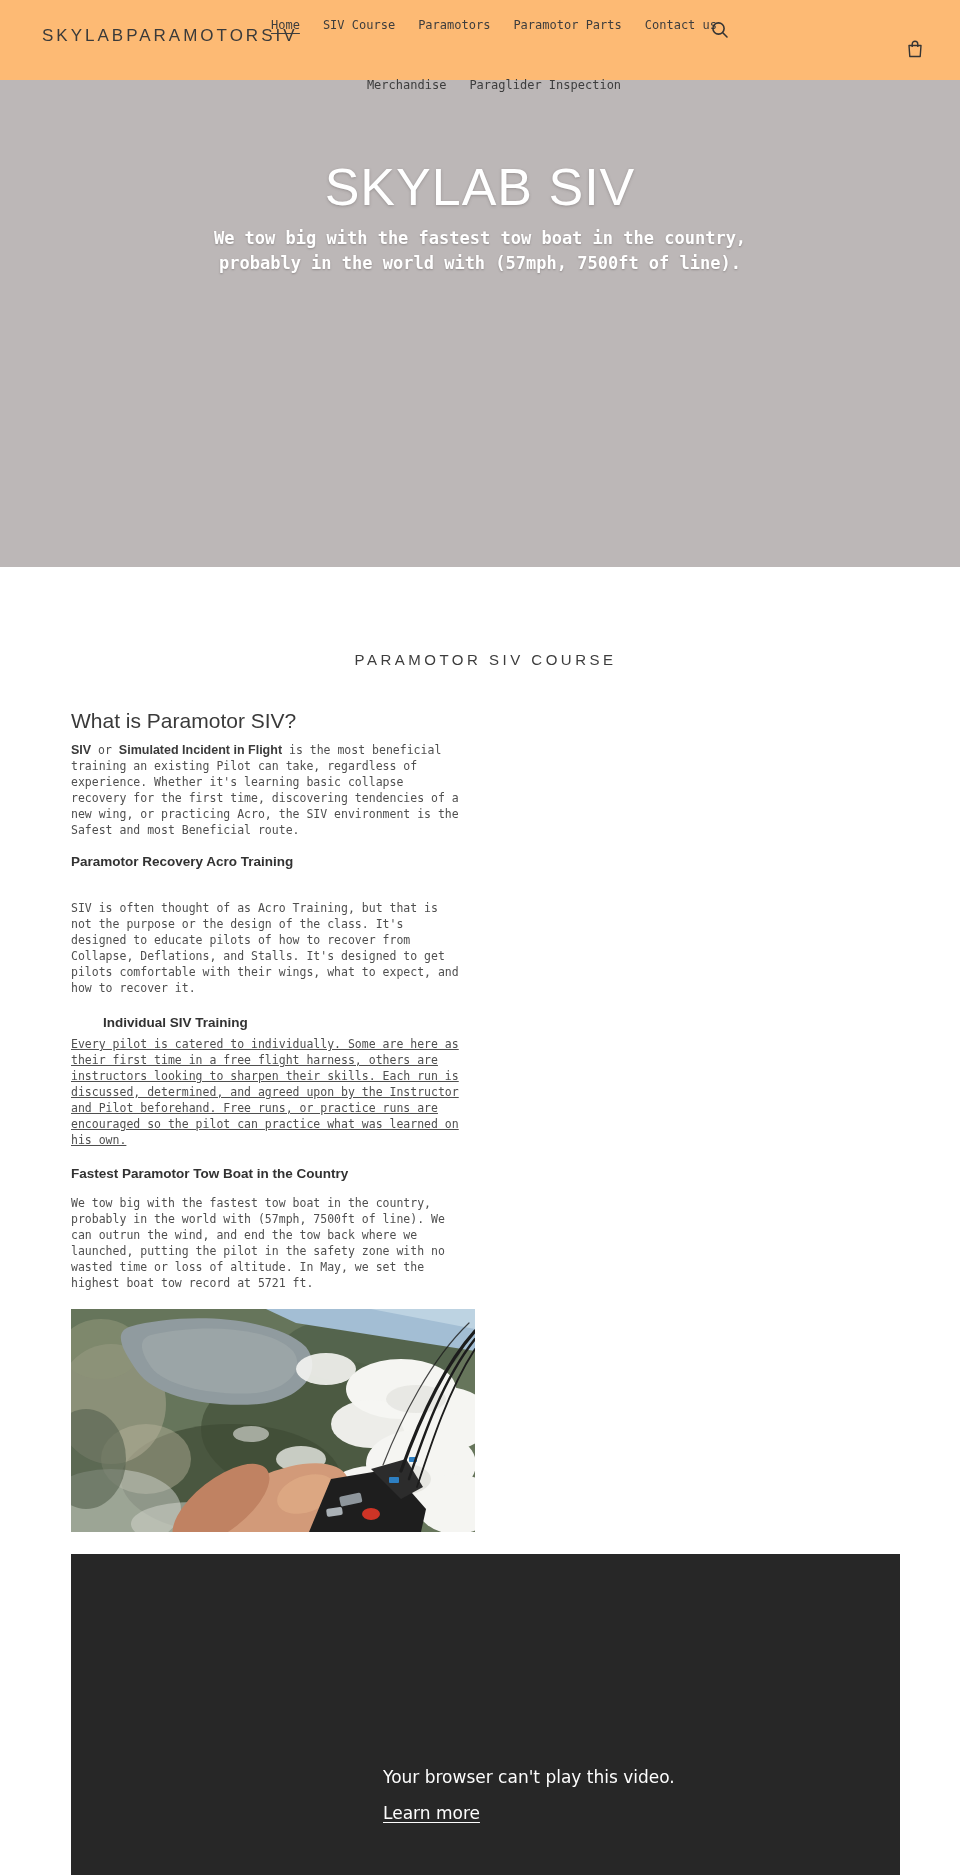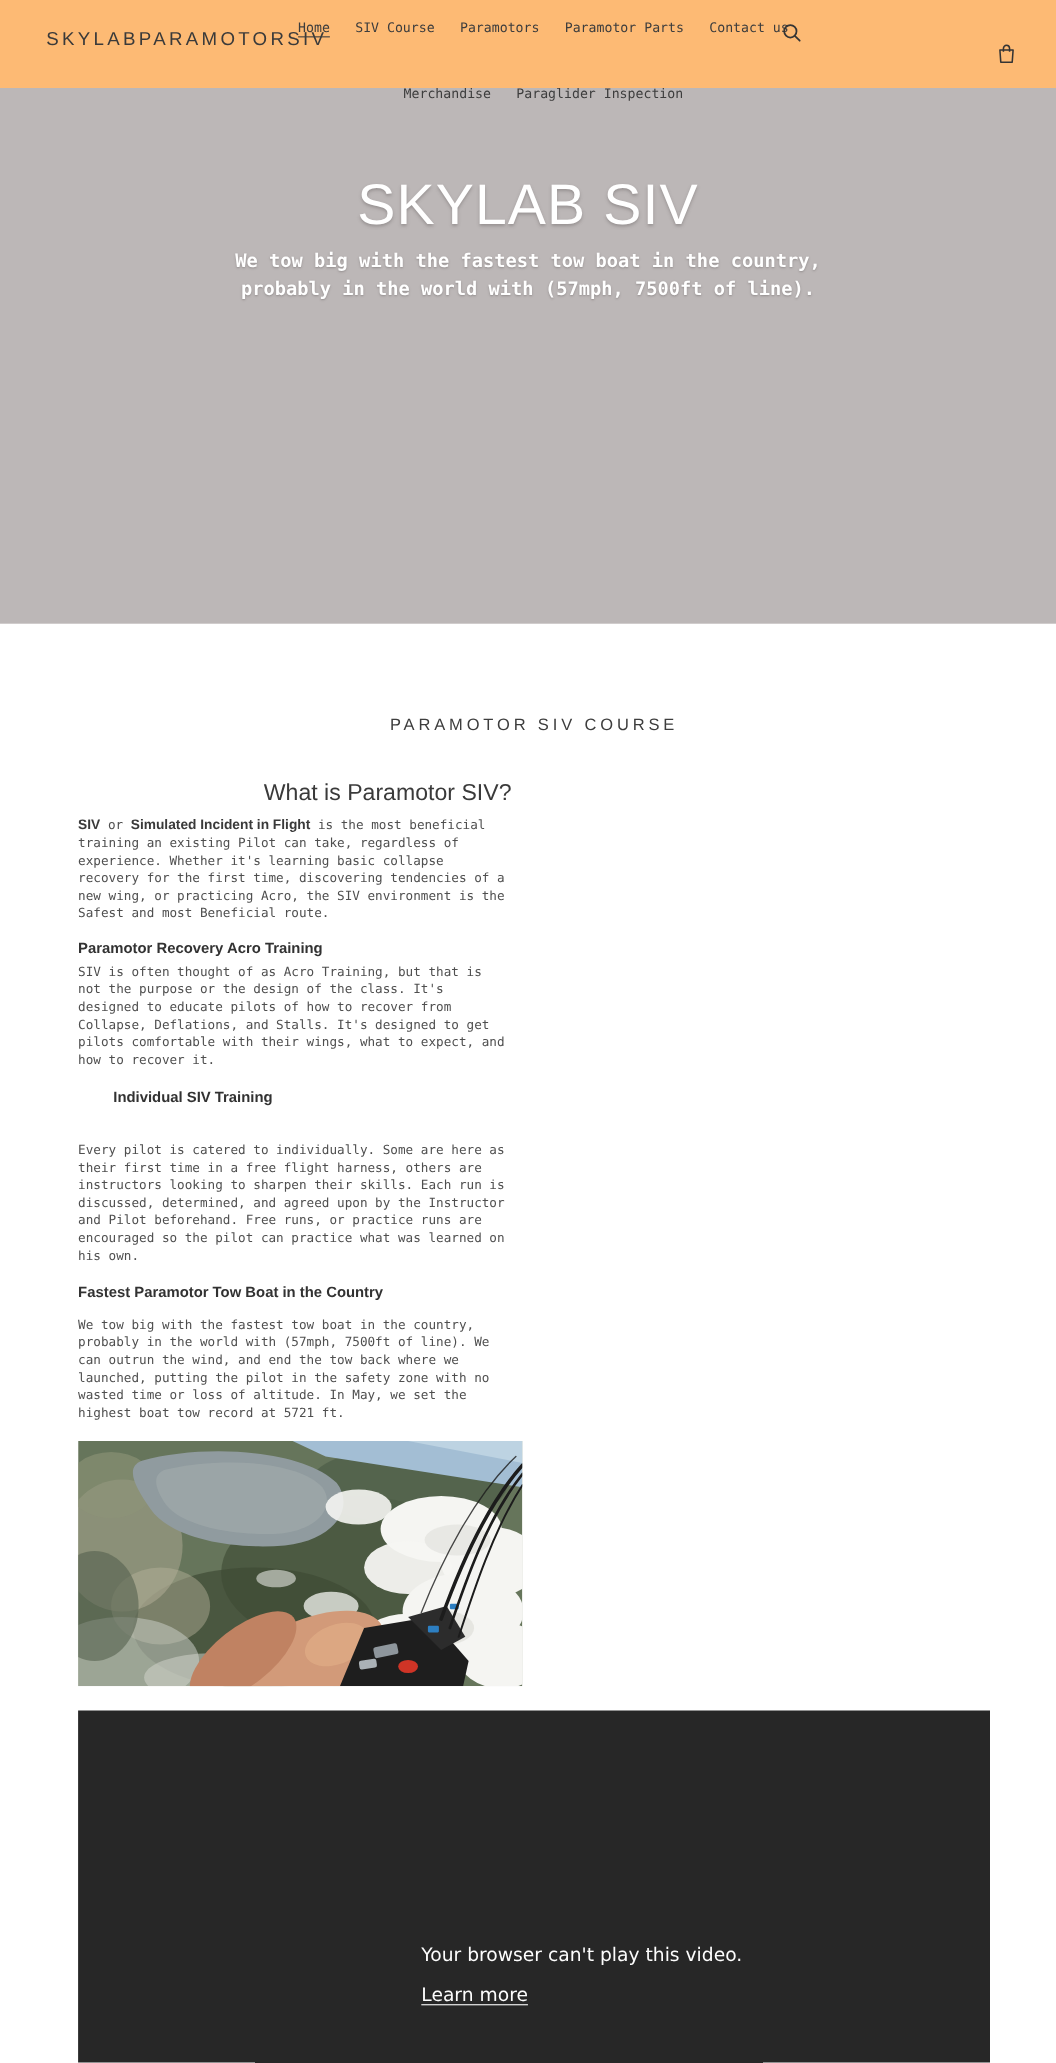--- a/index.html
+++ b/index.html
@@ -52,28 +52,28 @@
   .content-wide { width:829px; margin-left:71px; }
   .eyebrow {
     text-align:center; font-family:"Liberation Sans", sans-serif;
     font-size:15px; font-weight:400; letter-spacing:3.5px; color:#3d3d3d;
     line-height:18px;
   }
   .text-col { width:394px; margin-left:71px; }
   .h2-title {
     margin-top:39px;
     font-family:"Liberation Sans", sans-serif; font-weight:400;
-    font-size:21px; line-height:26px; color:#3a3a3a;text-align:right;
+    font-size:21px; line-height:26px; color:#3a3a3a;
   }
   .text-col p {
     font-size:11.5px; line-height:16px; color:#4f4f4f;
   }
   .p1 { margin-top:8px; }
-  .p2 { margin-top:5px; }
-  .p3 { margin-top:31px; }
+  .p2 { margin-top:30px; }
+  .p3 { margin-top:5px;text-decoration:underline; }
   .p4 { margin-top:13px; }
   .text-col p strong {
     font-family:"Liberation Sans", sans-serif; font-weight:700;
     font-size:12.5px; color:#3a3a3a;
   }
   .sub-head {
     font-family:"Liberation Sans", sans-serif; font-weight:700;
     font-size:13.5px; line-height:17px; color:#323232;
   }
   .sh1 { margin-top:15px; }

